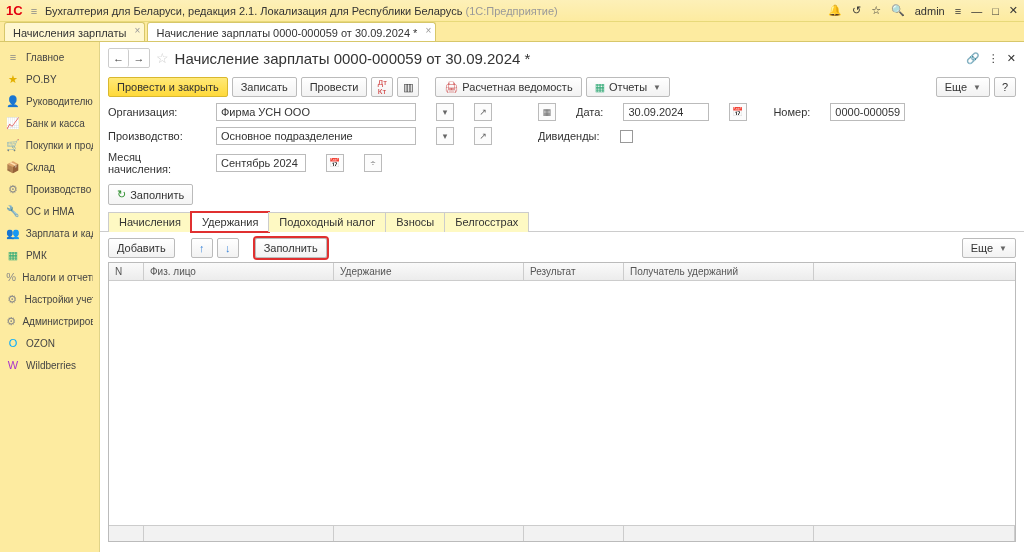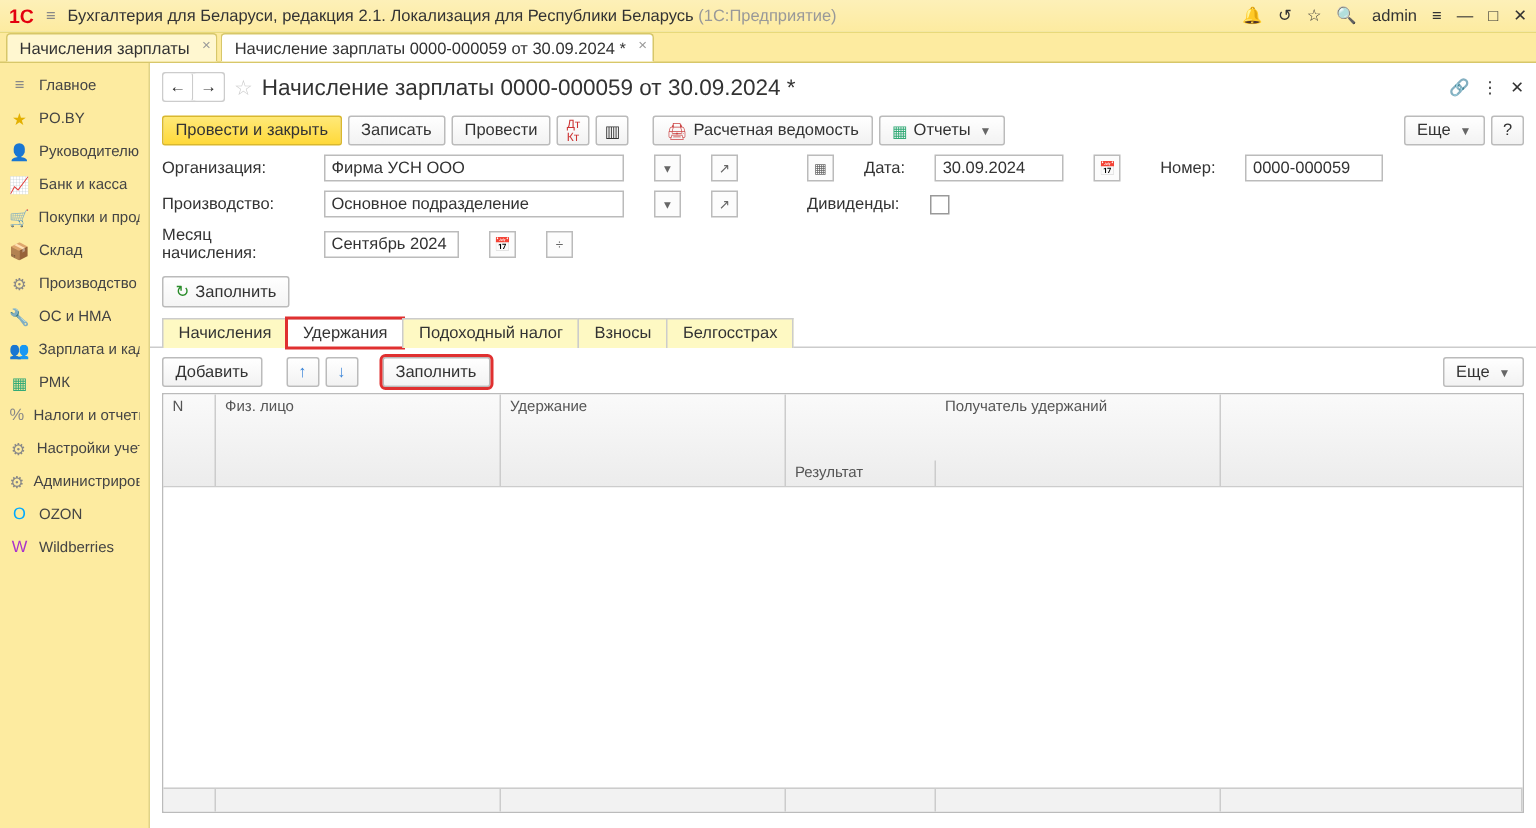--- a/index.html
+++ b/index.html
@@ -196,21 +196,21 @@
       <span class="iconbtn">▾</span>
       <span class="iconbtn">↗</span>
       <span style="width:6px"></span>
       <span class="iconbtn">▦</span>
       <span class="flabel" style="width:auto">Дата:</span>
       <div class="finput" style="width:86px">
           <input value="30.09.2024" style="">
         </div>
       <span class="iconbtn">📅</span>
       <span class="flabel" style="width:auto;margin-left:6px">Номер:</span>
-      <div class="finput" style="width:92px">
+      <div class="finput" style="width:75px">
           <input value="0000-000059" style="">
         </div>
     </div>
 
     <div class="formrow">
       <span class="flabel">Производство:</span>
       <div class="finput" style="width:200px">
           <input value="Основное подразделение" style="">
         </div>
       <span class="iconbtn">▾</span>
@@ -255,21 +255,21 @@
         <span class="btn morebtn">
             <span>Еще</span>
             <span class="dd">▼</span>
           </span>
       </div>
       <div class="grid">
         <div class="gridhead" id="ghead">
             <div class="gcol" style="width: 35px;">N</div>
             <div class="gcol" style="width: 190px;">Физ. лицо</div>
             <div class="gcol" style="width: 190px;">Удержание</div>
-            <div class="gcol" style="width: 100px; margin-top: 44px;">Результат</div>
+            <div class="gcol" style="width: 100px;">Результат</div>
             <div class="gcol" style="width: 190px;">Получатель удержаний</div>
           </div>
         <div class="gridbody"></div>
         <div class="gridfoot" id="gfoot">
             <div class="gcol" style="width: 35px;"></div>
             <div class="gcol" style="width: 190px;"></div>
             <div class="gcol" style="width: 190px;"></div>
             <div class="gcol" style="width: 100px;"></div>
             <div class="gcol" style="width: 190px;"></div>
             <div class="gcol" style="width: 190px; flex: 1 1 0%;"></div>

